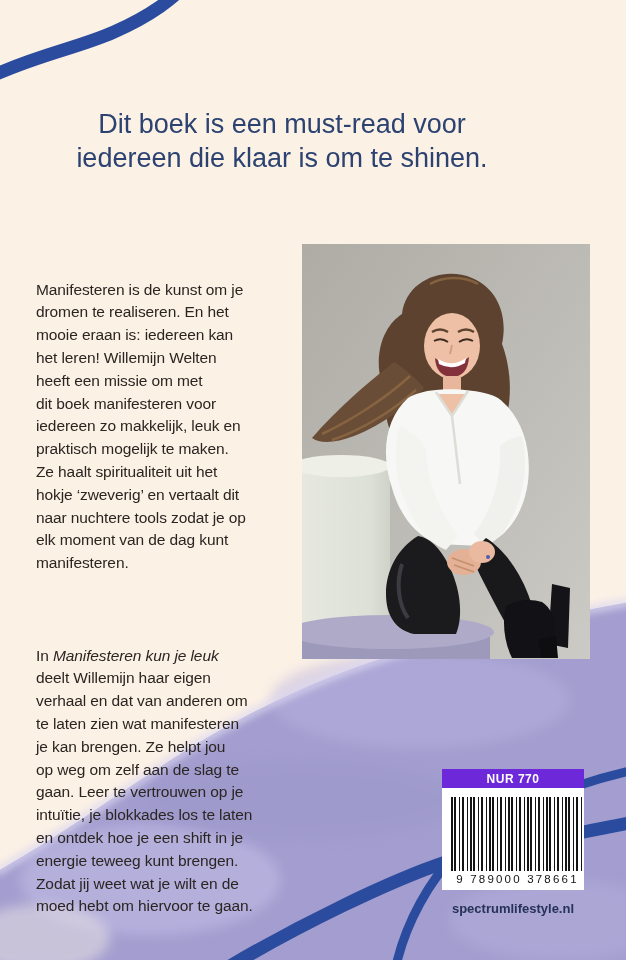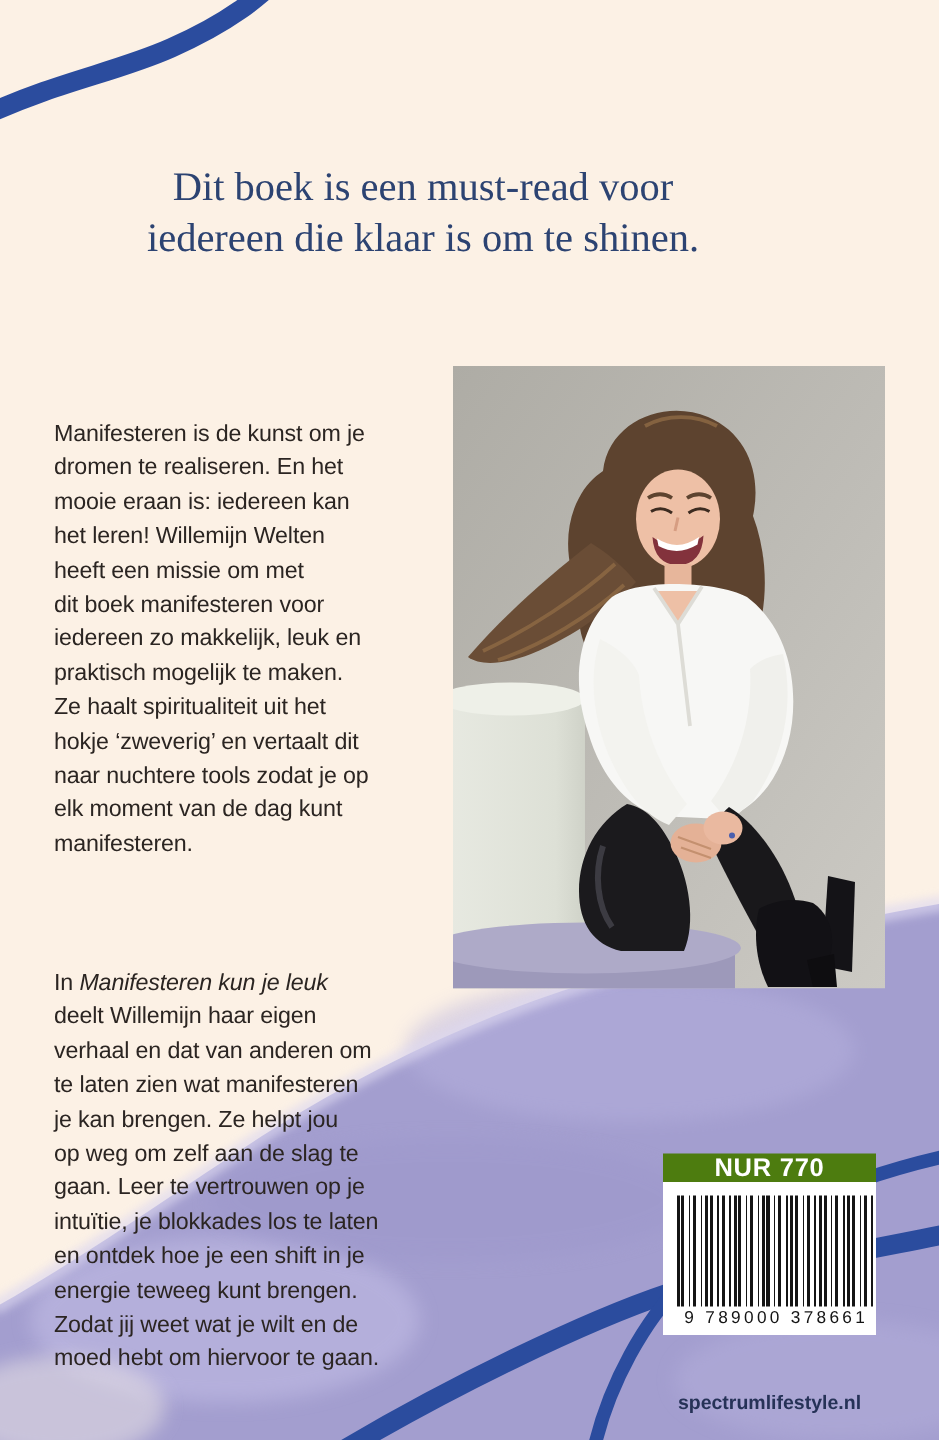--- a/index.html
+++ b/index.html
@@ -5,58 +5,58 @@
   html,body{margin:0;padding:0;background:#777;}
   .page{
     position:relative;width:626px;height:960px;margin:0 auto;
     background:#fcf1e5;overflow:hidden;
     font-family:"Liberation Sans",sans-serif;
   }
   svg.bg{position:absolute;left:0;top:0;z-index:0;display:block;}
   .headline{
     position:absolute;left:0;top:107px;width:564px;z-index:2;
     text-align:center;white-space:pre-line;
-    font-family:Liberation Serif, serif;
+    font-family:Liberation Sans, sans-serif;
     font-size:27px;line-height:34px;color:#2c4372;
   }
   .body-copy{
     position:absolute;left:36px;top:233px;width:272px;z-index:2;
     font-size:15.5px;line-height:22.8px;letter-spacing:-0.1px;
     color:#2b2522;white-space:pre;
   }
   .body-copy .para2{margin-top:24px;}
   .body-copy em{font-style:italic;}
   .photo{
     position:absolute;left:302px;top:244px;width:288px;height:415px;z-index:2;
   }
   .photo svg{display:block;}
   .barcode-card{
     position:absolute;left:442px;top:769px;width:142px;z-index:3;
   }
   .nur{
-    height:19px;background:#4d7c0f;color:#ffffff;
-    font-size:17px;font-weight:bold;letter-spacing:.5px;
+    height:19px;background:#6d28d9;color:#ffffff;
+    font-size:12px;font-weight:bold;letter-spacing:.5px;
     display:flex;align-items:center;justify-content:center;
   }
   .bc-body{background:#ffffff;padding:9px 0 5px 9px;}
   .bc-bars{
     height:74px;
     background:repeating-linear-gradient(90deg,
       #141414 0 2px,#ffffff 2px 3px,
       #141414 3px 5px,#ffffff 5px 8px,
       #141414 8px 9px,#ffffff 9px 11px,
       #141414 11px 13px,#ffffff 13px 16px,
       #141414 16px 17px,#ffffff 17px 19px);
   }
   .bc-digits{
     margin-top:2px;text-align:center;color:#141414;
     font-size:11.5px;letter-spacing:2.2px;white-space:nowrap;
   }
   .site{
-    position:absolute;left:442px;top:927px;width:142px;z-index:3;
+    position:absolute;left:442px;top:901px;width:142px;z-index:3;
     text-align:center;font-size:13px;font-weight:bold;color:#263257;
   }
 </style>
 </head>
 <body>
 
 <div class="page">
 
   <svg class="bg" width="626" height="960" viewBox="0 0 626 960" aria-hidden="true">
     <defs>

